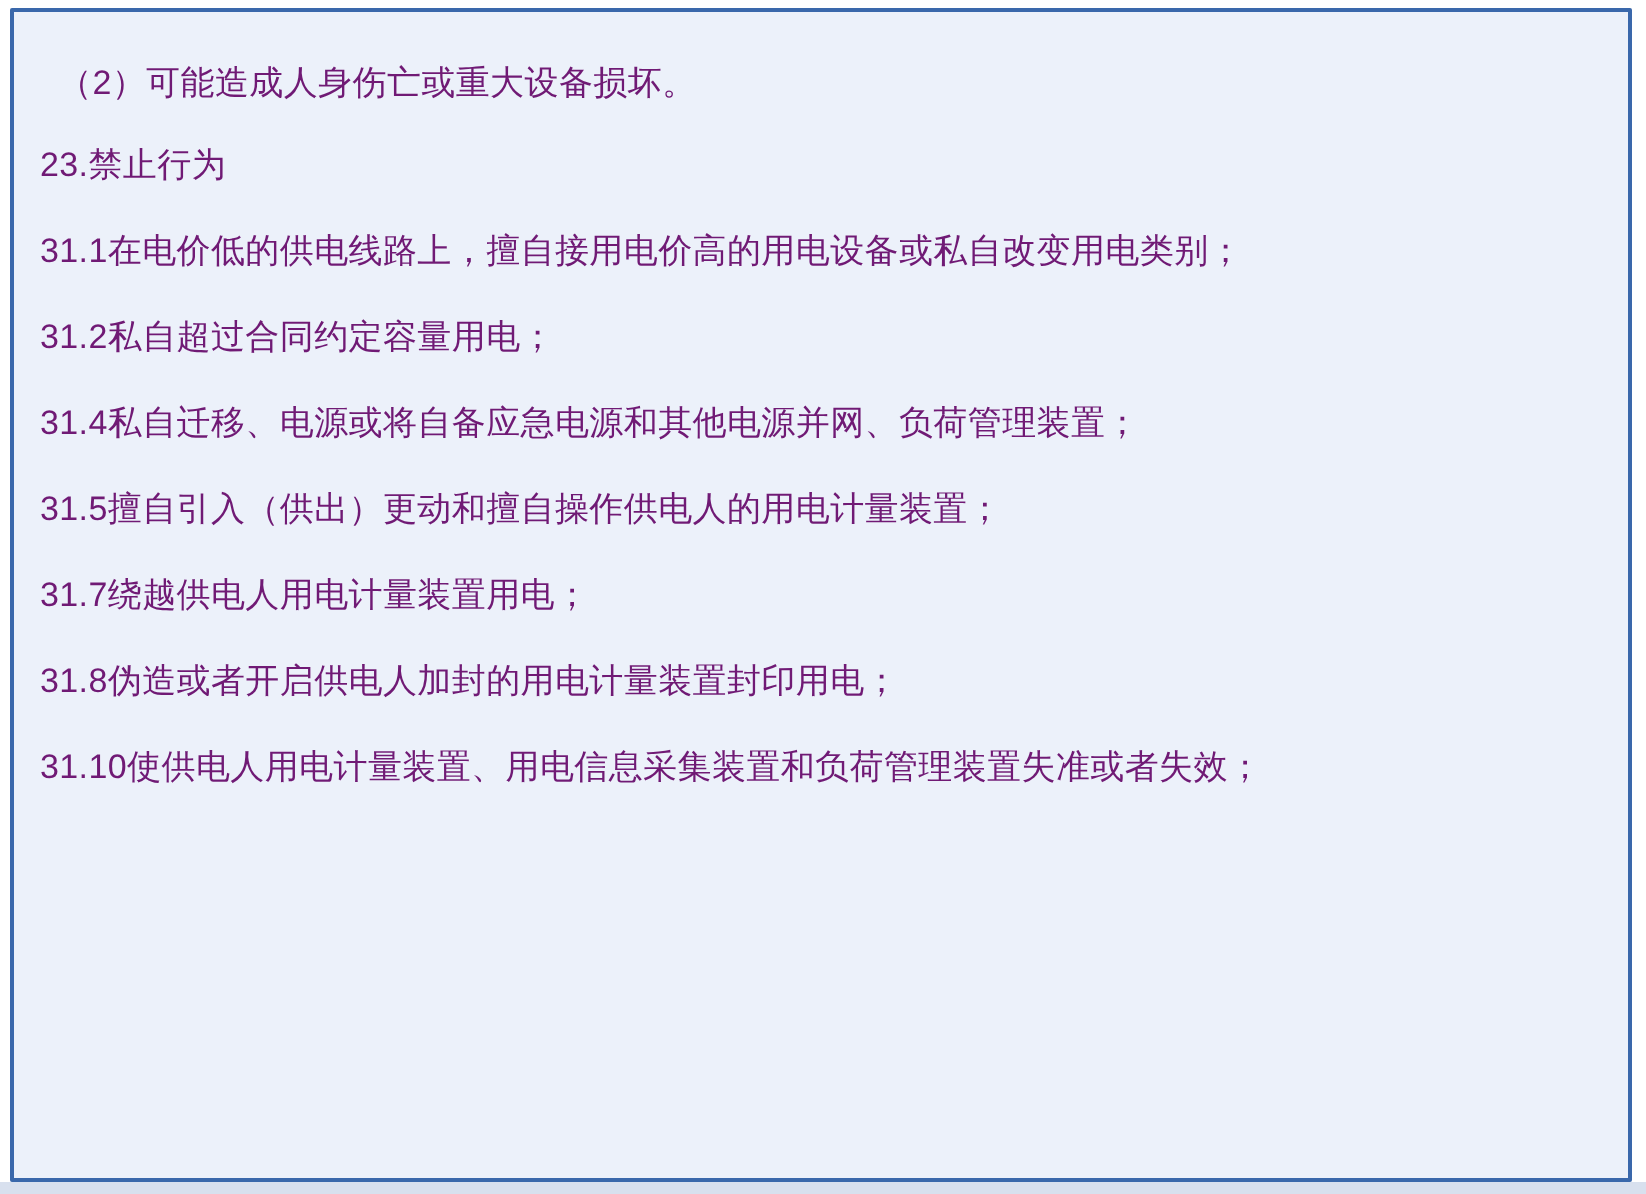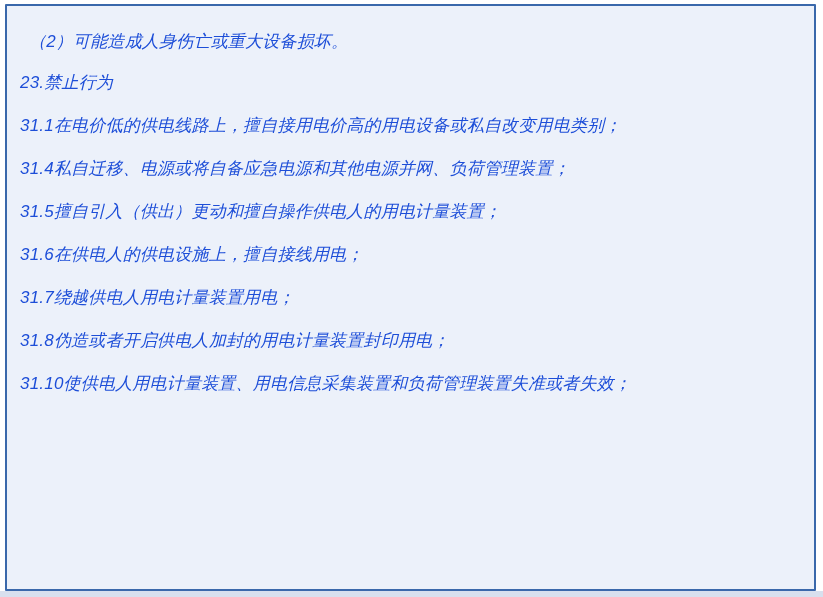--- a/index.html
+++ b/index.html
@@ -22,24 +22,23 @@
     border: 2px solid #3a68ab;
     border-radius: 1px;
   }
   .content {
     padding: 16px 12px 0 13px;
   }
   .line {
     height: 43px;
     line-height: 43px;
     font-size: 17px;
-    color: #1d4ed8;
+    color: #701a75;
     white-space: nowrap;
     letter-spacing: 0.2px;
-    font-style: italic;
   }
   .line-first {
     height: 39px;
     line-height: 39px;
     padding-left: 9px;
   }
   .bottom-strip {
     position: absolute;
     left: 0;
     bottom: 0;
@@ -49,22 +48,22 @@
   }
 </style>
 </head>
 <body>
 
 <div class="panel">
   <div class="content">
     <div class="line line-first">（2）可能造成人身伤亡或重大设备损坏。</div>
     <div class="line">23.禁止行为</div>
     <div class="line">31.1在电价低的供电线路上，擅自接用电价高的用电设备或私自改变用电类别；</div>
+    <div class="line">31.2私自超过合同约定容量用电；</div>
     <div class="line">31.4私自迁移、电源或将自备应急电源和其他电源并网、负荷管理装置；</div>
     <div class="line">31.5擅自引入（供出）更动和擅自操作供电人的用电计量装置；</div>
-    <div class="line">31.6在供电人的供电设施上，擅自接线用电；</div>
     <div class="line">31.7绕越供电人用电计量装置用电；</div>
     <div class="line">31.8伪造或者开启供电人加封的用电计量装置封印用电；</div>
     <div class="line">31.10使供电人用电计量装置、用电信息采集装置和负荷管理装置失准或者失效；</div>
   </div>
 </div>
 
 <div class="bottom-strip"></div>
 
 </body></html>

